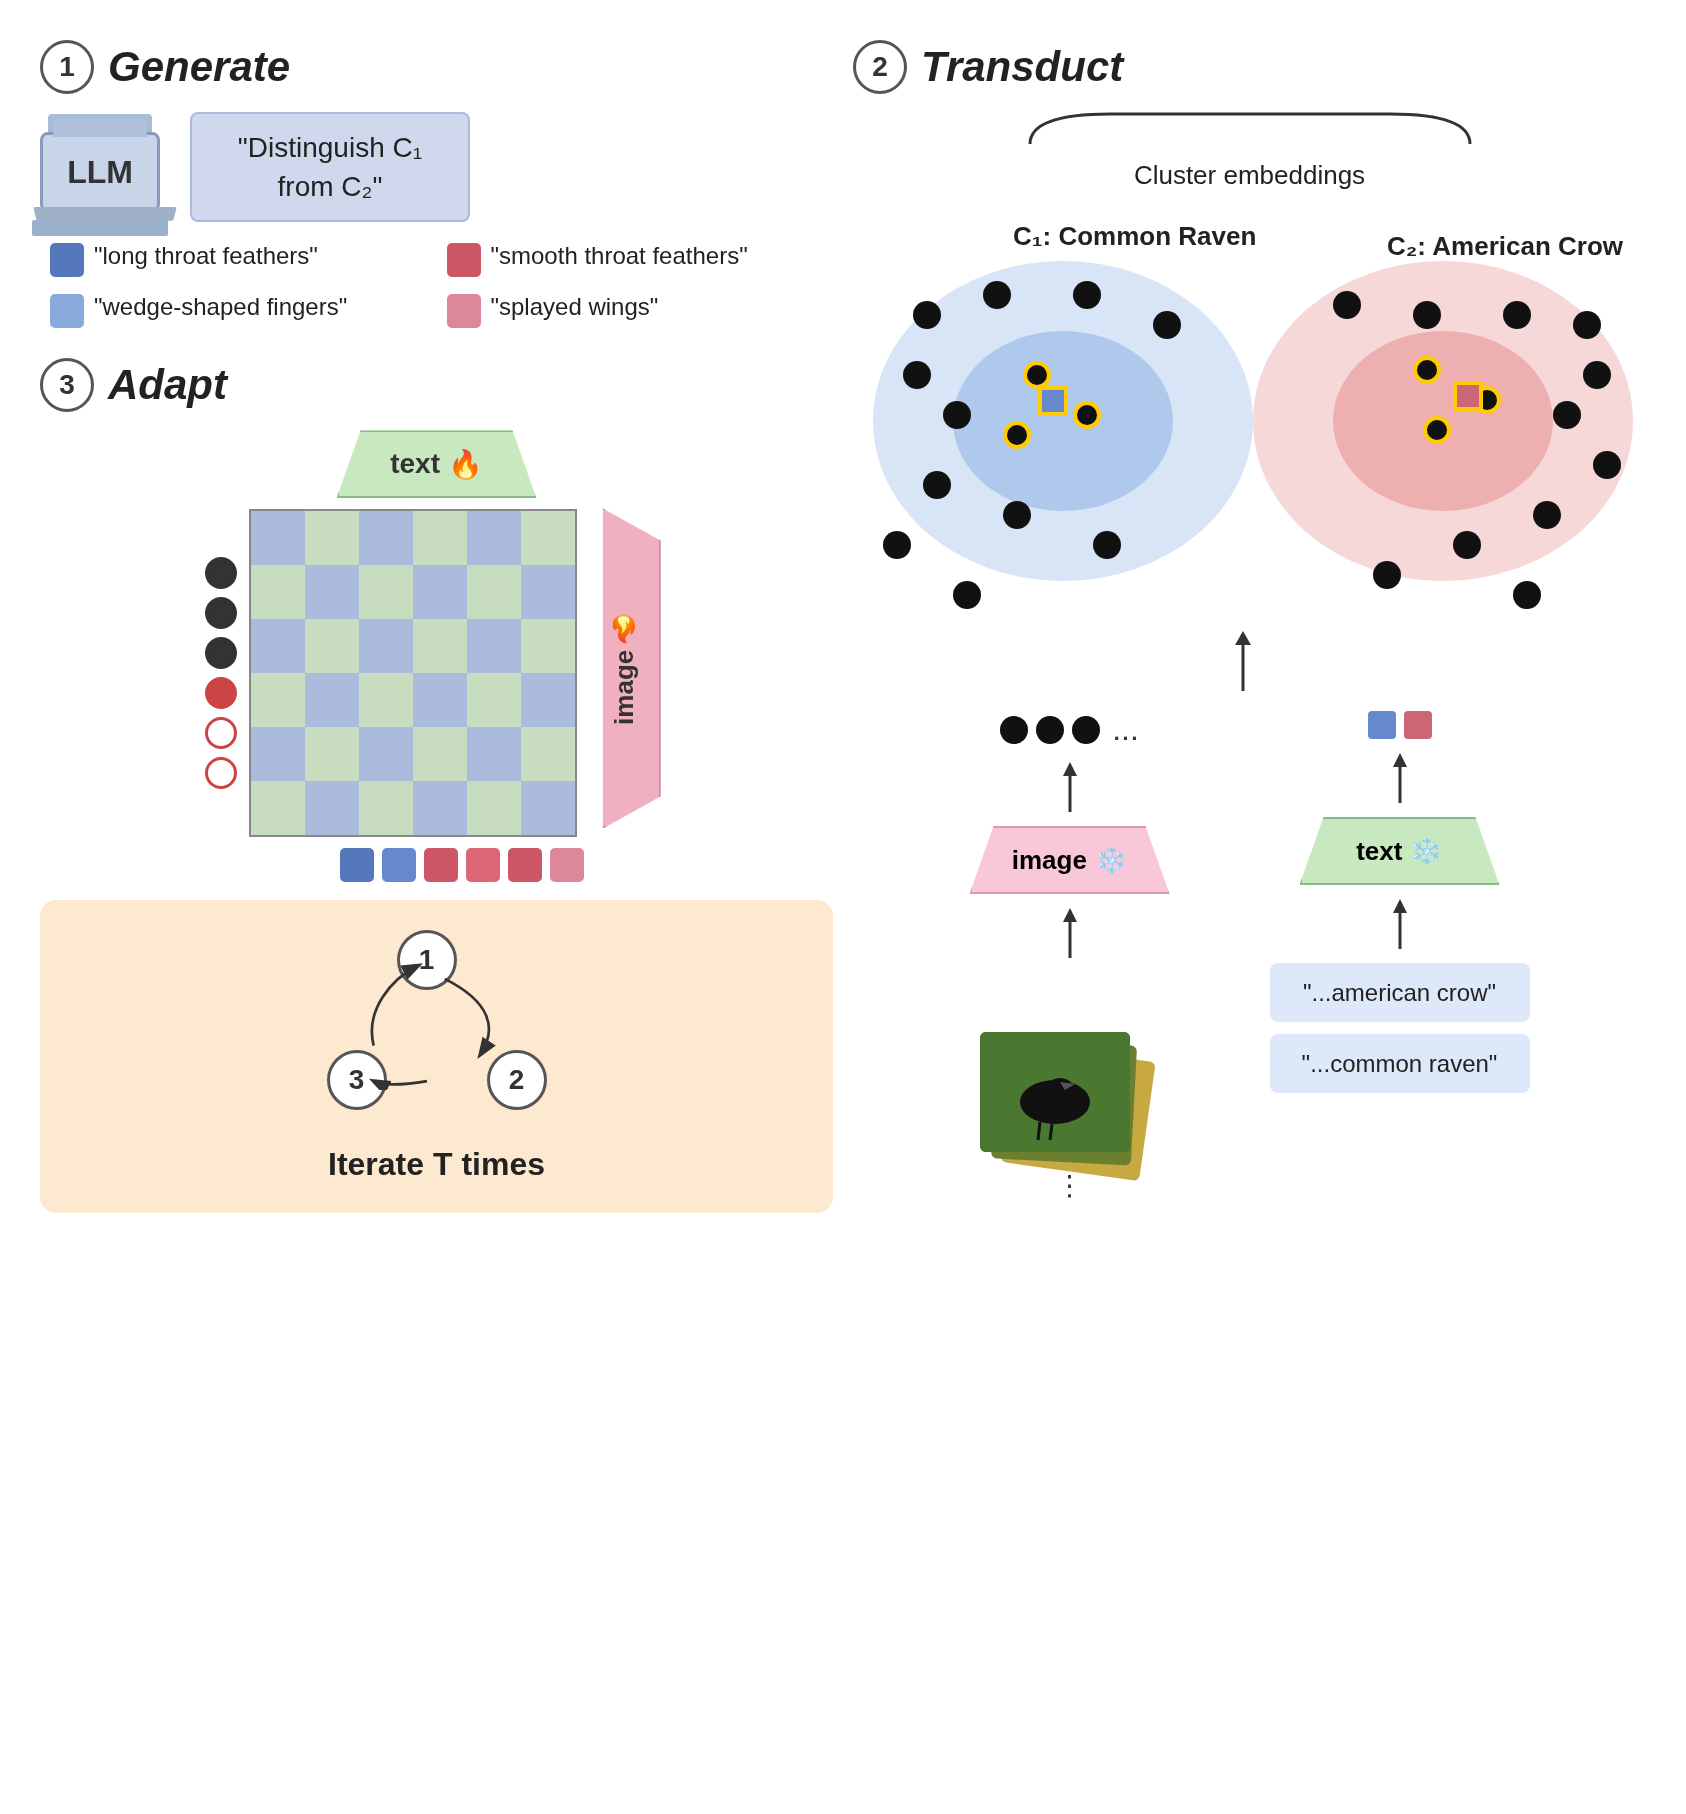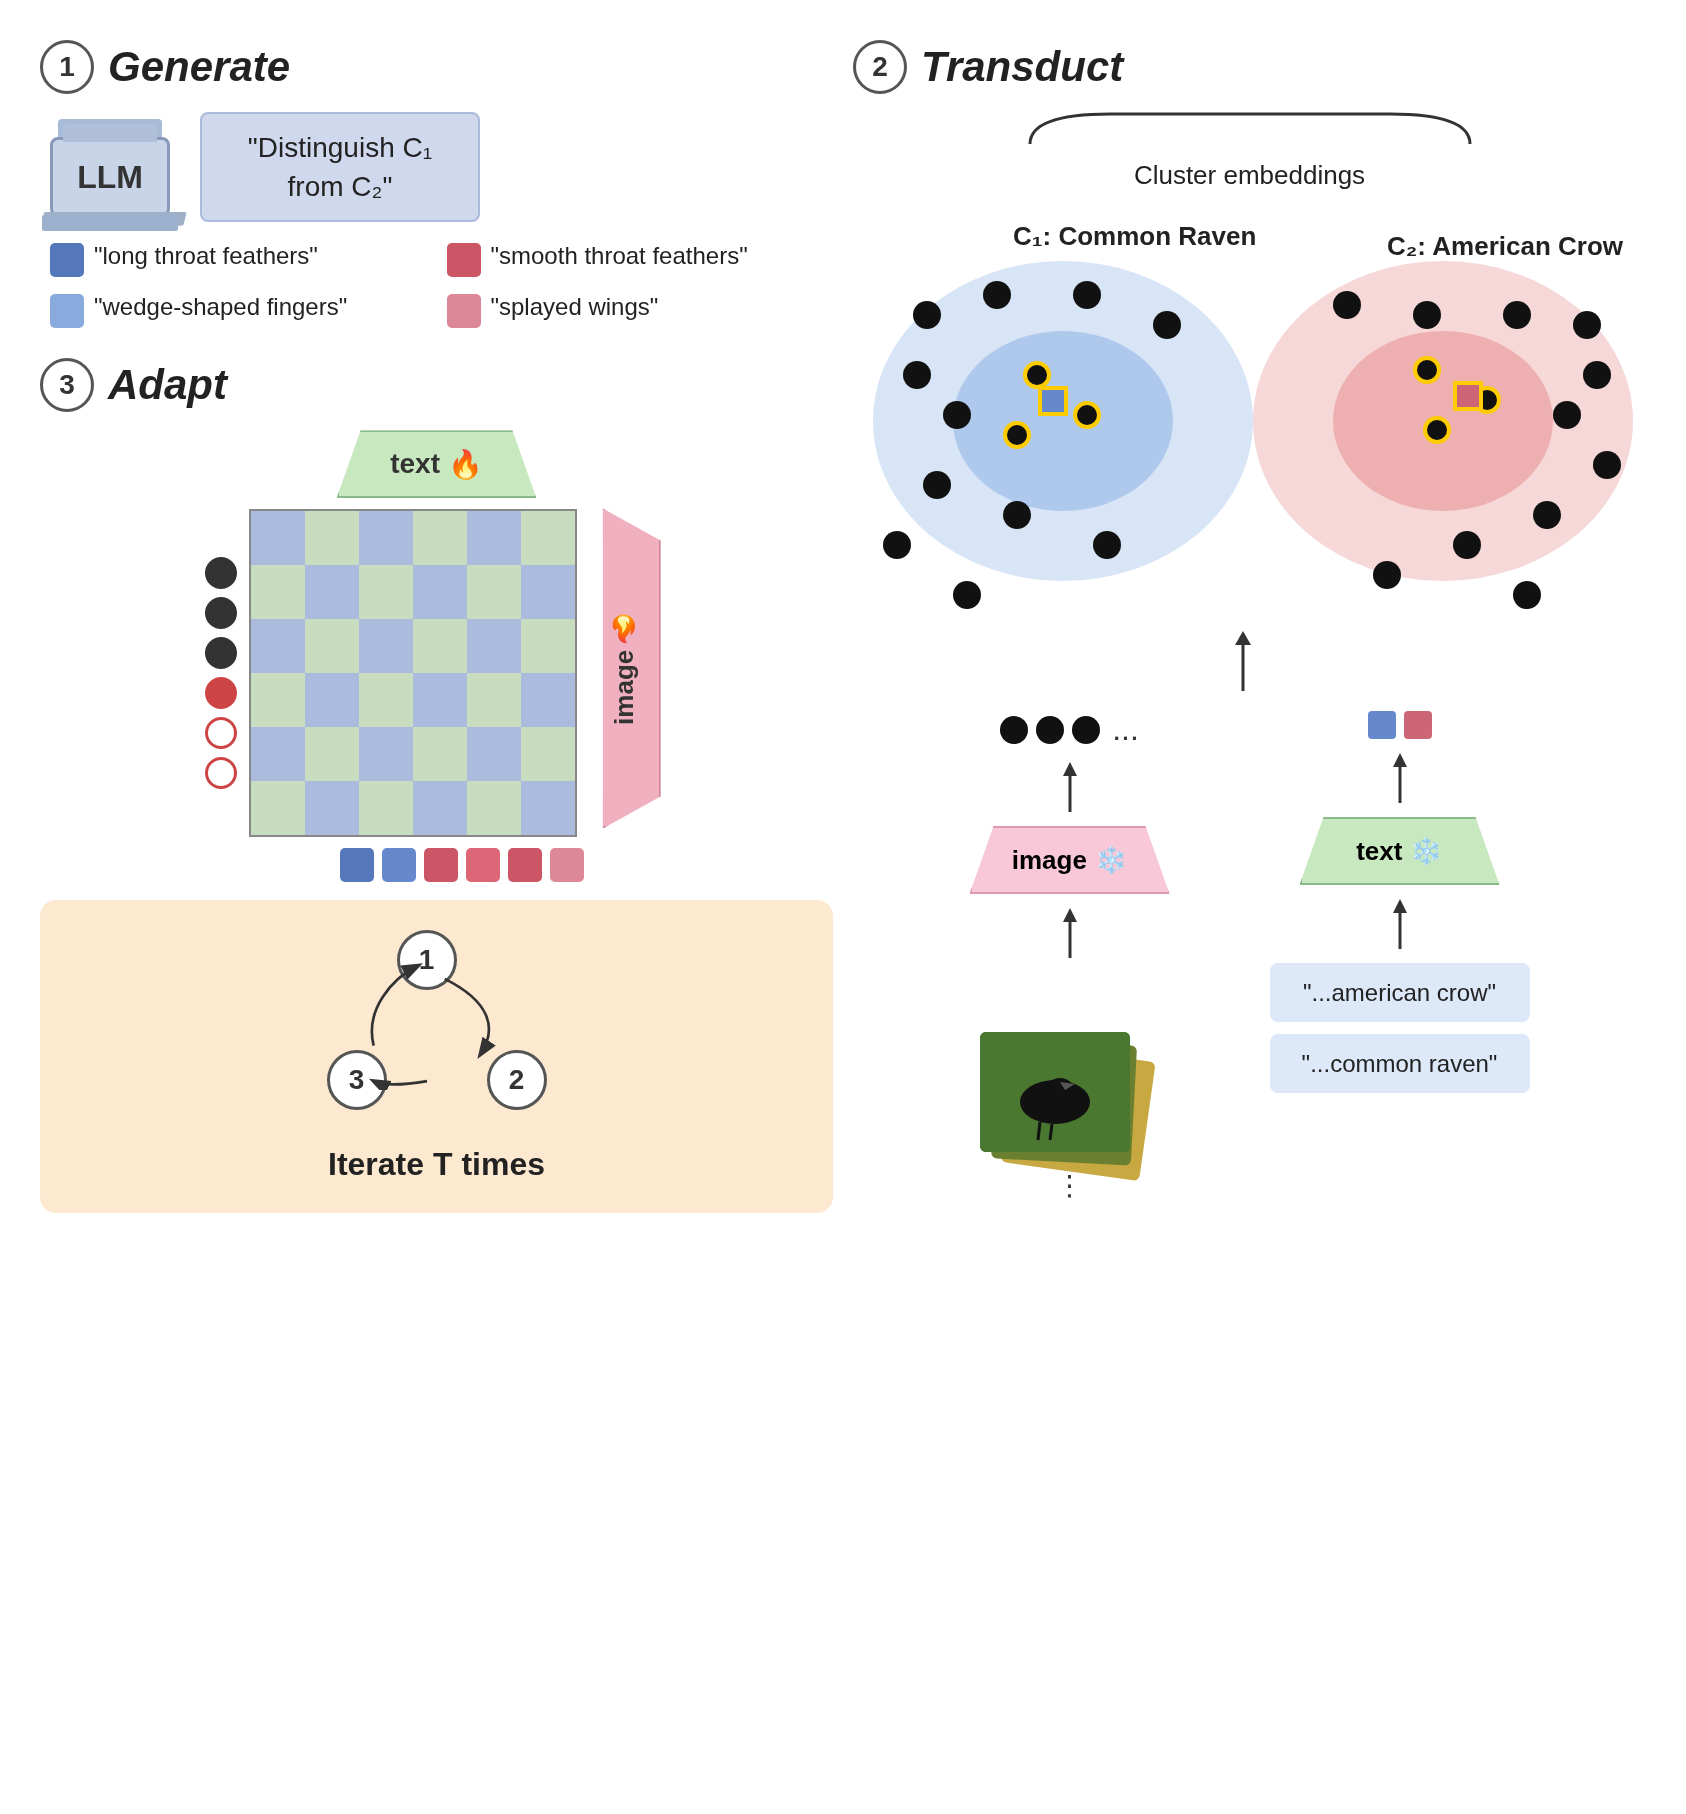--- a/index.html
+++ b/index.html
@@ -58,23 +58,21 @@
 
     .section-title {
       font-size: 42px;
       font-style: italic;
       font-weight: bold;
       color: #222;
     }
 
     .generate-row {
       display: flex;
-      align-items: center;
       gap: 20px;
-      margin-left: 10px;
     }
 
     .llm-box {
       background: #c8d4e8;
       border: 3px solid #8899bb;
       border-radius: 8px;
       width: 120px;
       height: 80px;
       display: flex;
       align-items: center;

